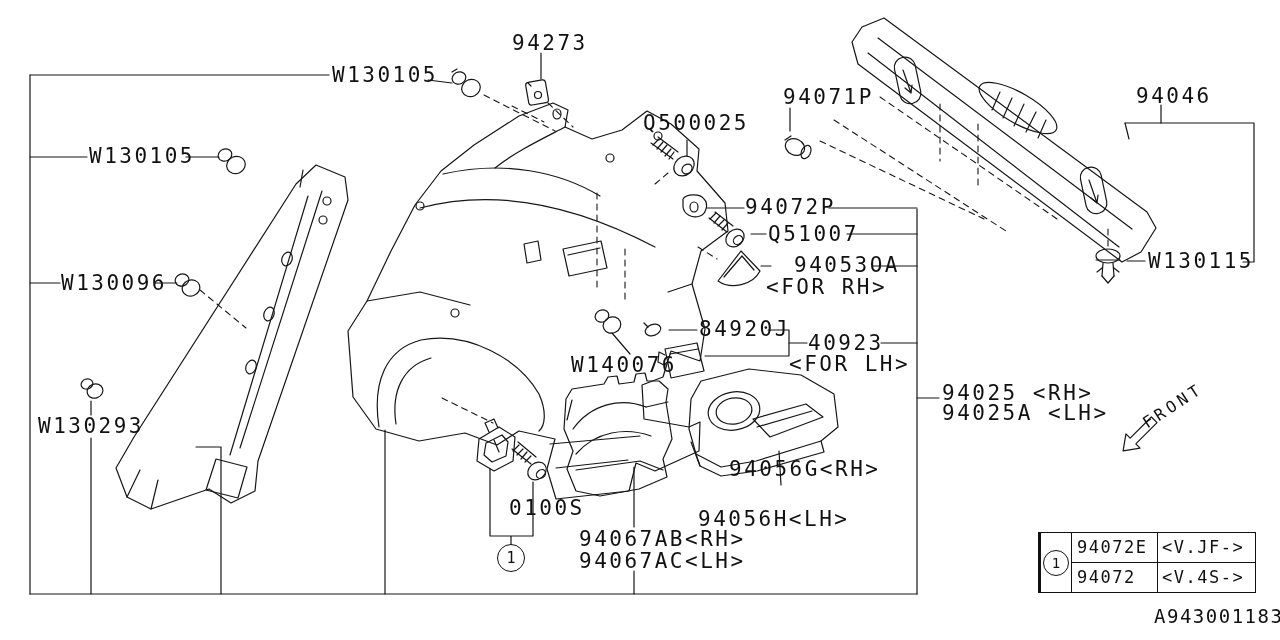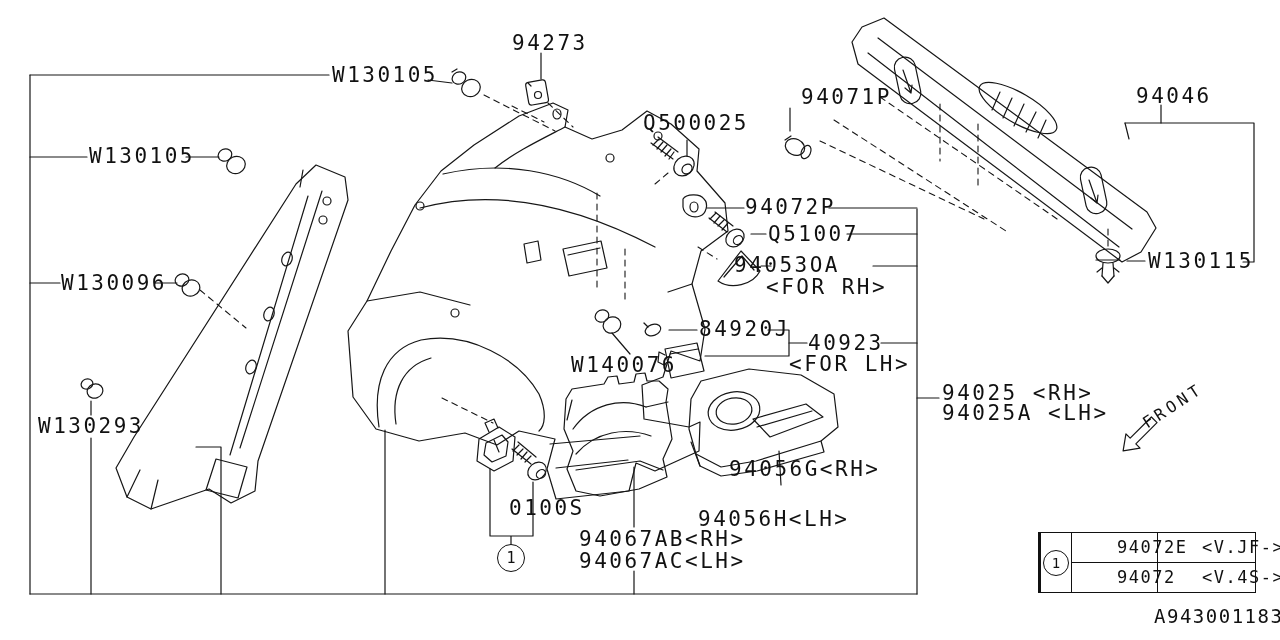--- a/index.html
+++ b/index.html
@@ -11,21 +11,21 @@
   .lbl{position:absolute;font-size:21px;line-height:20px;letter-spacing:2.5px;white-space:nowrap;color:#111;}
   .docid{font-size:19px;letter-spacing:1.5px;margin-left:8px;}
   .front{transform:rotate(-33deg);transform-origin:0 100%;font-size:16px;letter-spacing:4px;}
   .callout{position:absolute;width:26px;height:26px;border:1.5px solid #111;border-radius:50%;
            text-align:center;line-height:26px;font-size:15px;letter-spacing:0;}
   .legend{position:absolute;left:1038px;top:532px;width:218px;height:61px;
           border:1.6px solid #111;border-left:3px solid #111;box-sizing:border-box;}
   .legend .vdiv1{position:absolute;left:30px;top:0;bottom:0;border-left:1.4px solid #111;}
   .legend .vdiv2{position:absolute;left:116px;top:0;bottom:0;border-left:1.4px solid #111;}
   .legend .hdiv{position:absolute;left:30px;right:0;top:29px;border-top:1.4px solid #111;}
-  .legend .cell{position:absolute;font-size:17px;letter-spacing:1.5px;line-height:20px;white-space:nowrap;margin-left:40px;}
+  .legend .cell{position:absolute;font-size:17px;letter-spacing:1.5px;line-height:20px;white-space:nowrap;}
   .legend .callout{left:2px;top:17px;width:24px;height:24px;line-height:24px;font-size:14px;}
 </style>
 </head>
 <body>
 
 <div class="stage">
 
 <svg width="1280" height="640" viewBox="0 0 1280 640">
 
   <g>
@@ -229,26 +229,26 @@
   </g>
 
   <g>
     <path class="ln" d="M-14,0 L0,-10 L0,-4 L30,-4 L30,4 L0,4 L0,10 Z" transform="translate(1133,441) rotate(-45)"></path>
   </g>
 </svg>
 
   <div class="lbl" style="left:332px;top:65px">W130105</div>
   <div class="lbl" style="left:512px;top:33px">94273</div>
   <div class="lbl" style="left:643px;top:113px">Q500025</div>
-  <div class="lbl" style="left:801px;top:87px">94071P</div>
+  <div class="lbl" style="left:783px;top:87px">94071P</div>
   <div class="lbl" style="left:1136px;top:86px">94046</div>
   <div class="lbl" style="left:89px;top:146px">W130105</div>
   <div class="lbl" style="left:745px;top:197px">94072P</div>
   <div class="lbl" style="left:768px;top:224px">Q51007</div>
-  <div class="lbl" style="left:734px;top:255px">94053OA</div>
+  <div class="lbl" style="left:794px;top:255px">94053OA</div>
   <div class="lbl" style="left:766px;top:277px">&lt;FOR RH&gt;</div>
   <div class="lbl" style="left:61px;top:273px">W130096</div>
   <div class="lbl" style="left:699px;top:319px">84920J</div>
   <div class="lbl" style="left:808px;top:333px">40923</div>
   <div class="lbl" style="left:789px;top:354px">&lt;FOR LH&gt;</div>
   <div class="lbl" style="left:571px;top:355px">W140076</div>
   <div class="lbl" style="left:942px;top:383px">94025  &lt;RH&gt;</div>
   <div class="lbl" style="left:942px;top:403px">94025A &lt;LH&gt;</div>
   <div class="lbl" style="left:1148px;top:251px">W130115</div>
   <div class="lbl" style="left:38px;top:416px">W130293</div>

